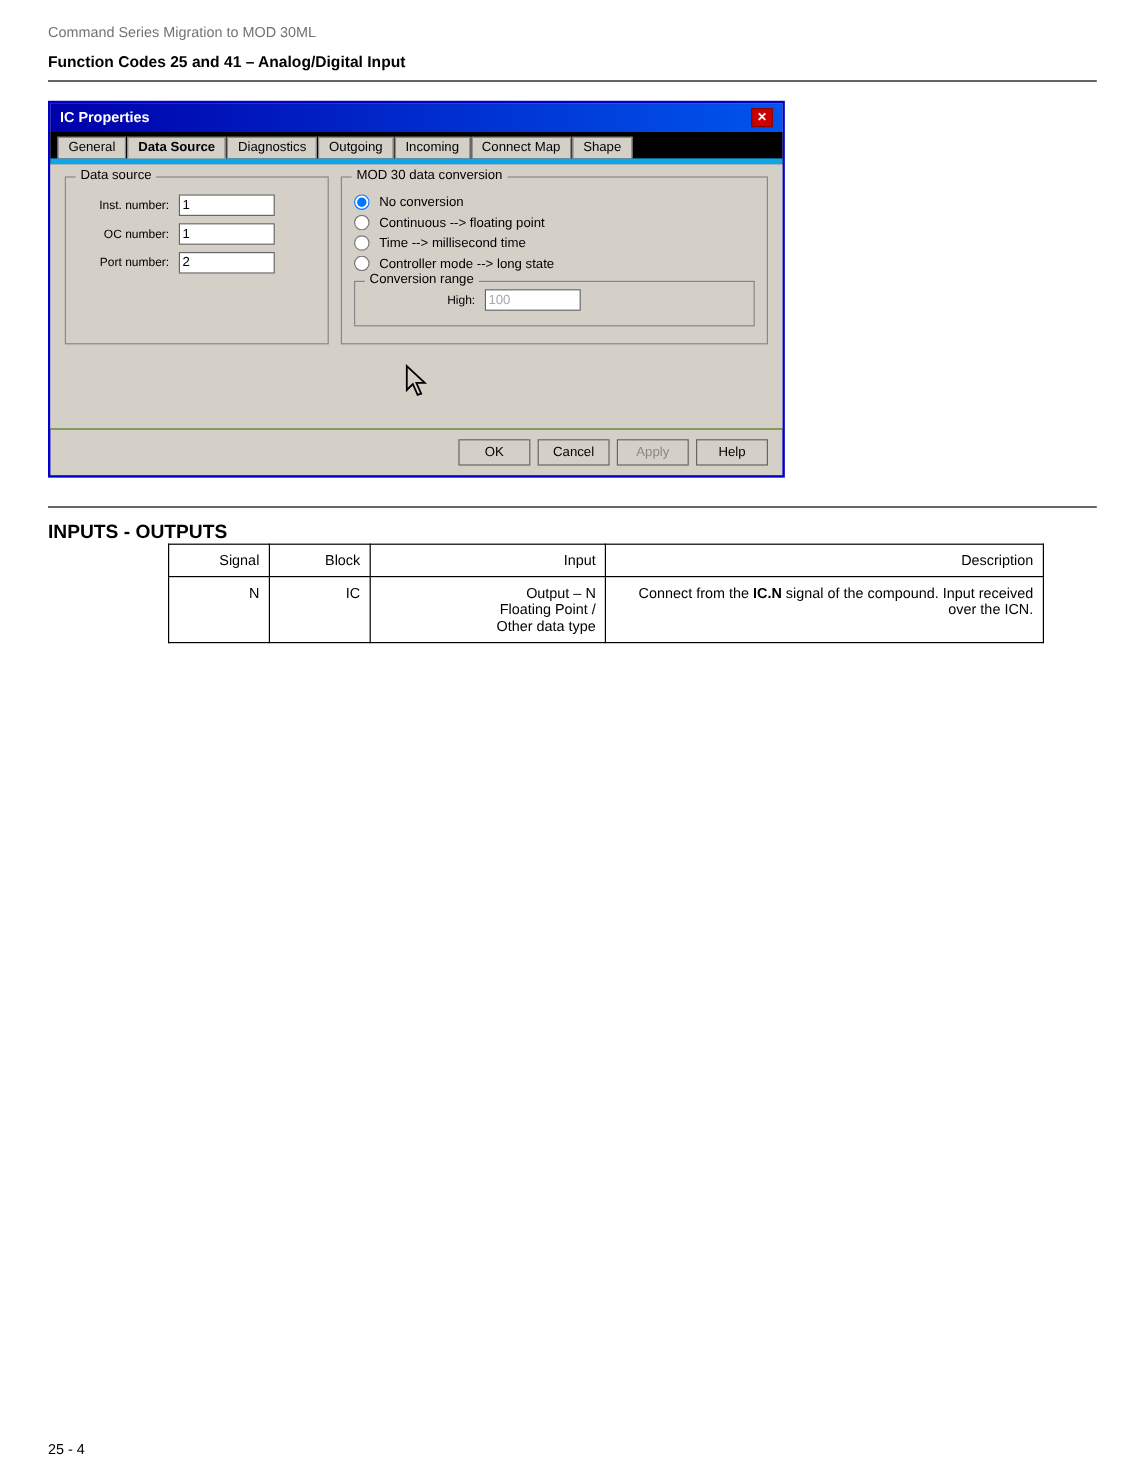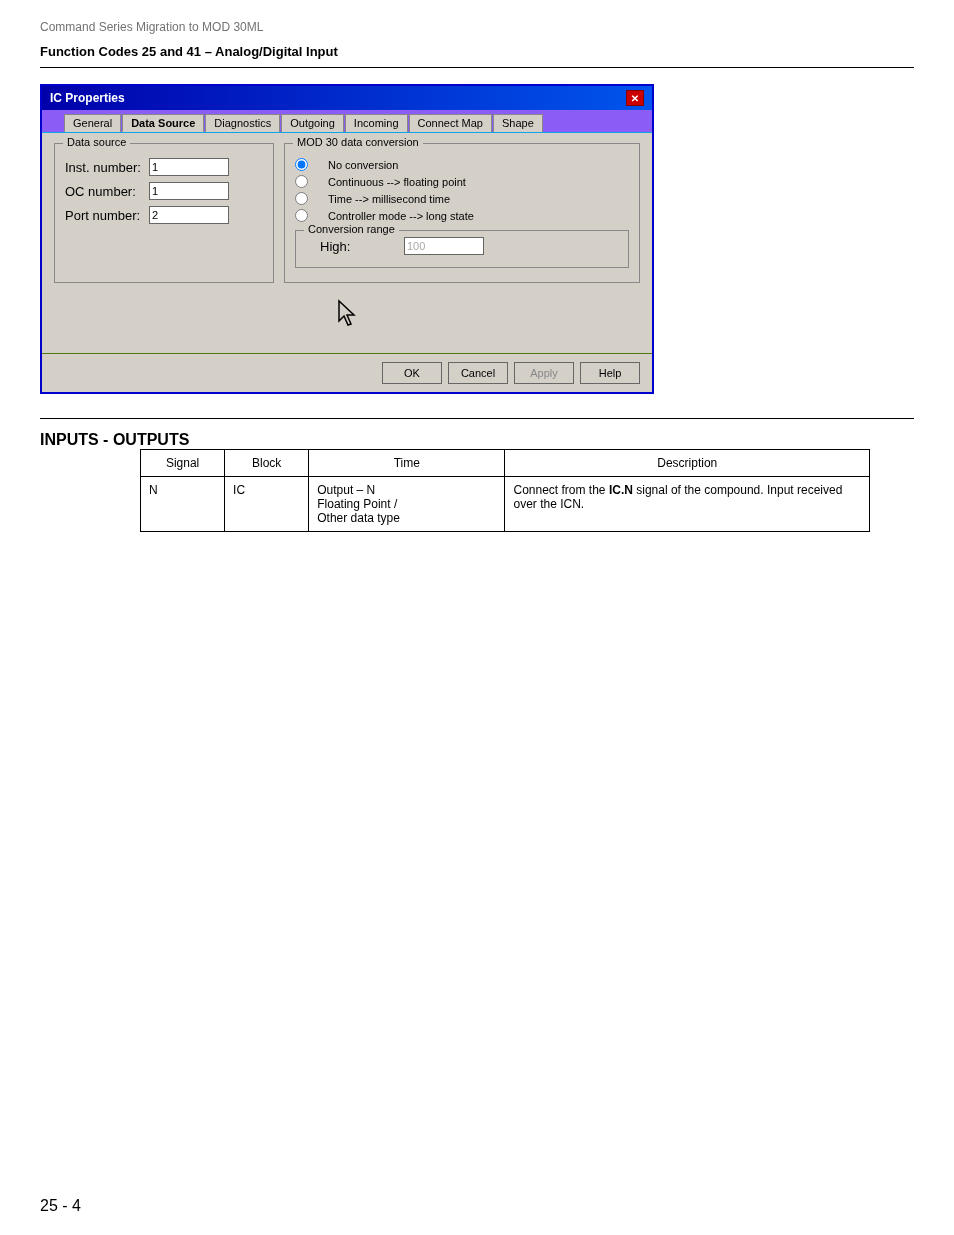--- a/index.html
+++ b/index.html
@@ -76,23 +76,23 @@
       height: 16px;
       display: flex;
       align-items: center;
       justify-content: center;
       font-size: 10px;
       cursor: pointer;
       font-weight: bold;
     }
     .dialog-tabs {
       display: flex;
-      background: #8b5cf6;
-      padding: 4px 6px 0 22px;
-      border-bottom: 1px solid #0ea5e9;
+      background: #000000;
+      padding: 4px 6px 0 6px;
+      border-bottom: 5px solid #0ea5e9;
       gap: 1px;
     }
     .dialog-tab {
       padding: 2px 8px;
       border: 1px solid #888;
       border-bottom: none;
       background: #d4d0c8;
       cursor: pointer;
       font-size: 11px;
       color: #000;
@@ -140,38 +140,39 @@
       padding-top: 14px;
     }
 
     .field-row {
       display: flex;
       align-items: center;
       margin-bottom: 6px;
       gap: 4px;
     }
     .field-label {
-      font-size: 13px;
+      font-size: 10px;
       min-width: 80px;
+      text-align: right;
       padding-right: 4px;
     }
     .field-input {
       border: 1px solid #666;
       background: white;
       height: 18px;
       width: 80px;
       font-size: 11px;
       padding: 0 2px;
     }
 
     
     .radio-row {
       display: flex;
       align-items: center;
-      gap: 20px;
+      gap: 8px;
       margin-bottom: 4px;
       font-size: 11px;
     }
     .radio-row input[type="radio"] {
       margin: 0;
     }
 
     
     .conv-range-box {
       border: 1px solid #888;
@@ -229,41 +230,42 @@
       font-weight: bold;
       margin-bottom: 0;
     }
 
     
     .io-table {
       width: 730px;
       border-collapse: collapse;
       margin-left: 100px;
       font-size: 12px;
+      text-align: right;
     }
     .io-table th, .io-table td {
       border: 1px solid #000;
       padding: 6px 8px;
       vertical-align: top;
     }
     .io-table th {
       background: #fff;
       font-weight: normal;
     }
     .io-table td.signal-col { width: 60px; }
     .io-table td.block-col { width: 60px; }
     .io-table td.type-col { width: 140px; }
     .io-table td.desc-col { width: 260px; }
 
     
     .doc-footer {
       position: fixed;
       bottom: 20px;
       left: 40px;
-      font-size: 16px;
+      font-size: 12px;
     }
   </style>
 </head>
 <body>
 
 <div class="doc-header">Command Series Migration to MOD 30ML</div>
 
 <div class="doc-section-title">Function Codes 25 and 41 – Analog/Digital Input</div>
 <hr class="doc-divider">
 
@@ -352,21 +354,21 @@
 </div>
 
 <hr class="section-divider">
 <div class="section-title">INPUTS - OUTPUTS</div>
 
 <table class="io-table">
   <thead>
     <tr>
       <th>Signal</th>
       <th>Block</th>
-      <th>Time</th>
+      <th>Input</th>
       <th>Description</th>
     </tr>
   </thead>
   <tbody>
     <tr>
       <td class="signal-col">N</td>
       <td class="block-col">IC</td>
       <td class="type-col">Output – N<br>Floating Point /<br>Other data type</td>
       <td class="desc-col">
         Connect from the <strong>IC.N</strong> signal of the compound. Input received over the ICN.

